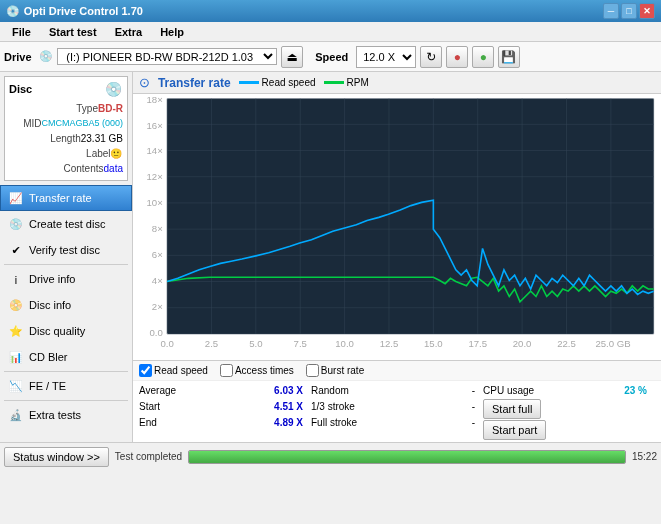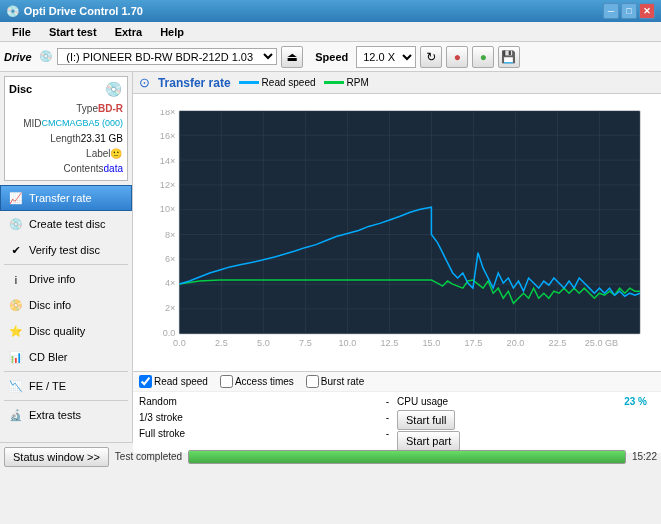--- a/index.html
+++ b/index.html
@@ -52,21 +52,21 @@
     
     .drive-toolbar {
       background: #f8f8f8;
       height: 30px;
       display: flex;
       align-items: center;
       padding: 0 4px;
       border-bottom: 1px solid #ccc;
       gap: 4px;
     }
-    .drive-label { font-weight: bold; font-size: 11px; margin-right: 4px; font-style: italic; }
+    .drive-label { font-weight: bold; font-size: 11px; margin-right: 4px; }
     .drive-select {
       background: white;
       border: 1px solid #aaa;
       height: 17px;
       padding: 0 4px;
       font-size: 11px;
       width: 220px;
     }
     .toolbar-btn {
       height: 22px; width: 22px;
@@ -175,21 +175,21 @@
       display: flex; align-items: center; gap: 3px; font-size: 10px;
     }
     .legend-color {
       width: 20px; height: 3px;
     }
 
     
     .chart-container {
       flex: 1;
       position: relative;
-      padding: 16px;
+      padding: 2px;
       background: white;
     }
 
     .chart-svg {
       width: 100%;
       height: 100%;
     }
 
     
     .stats-row {
@@ -488,20 +488,34 @@
         <input type="checkbox" style="">
         <span>Access times</span>
       </label>
       <label class="stat-checkbox">
         <input type="checkbox" style="">
         <span>Burst rate</span>
       </label>
     </div>
 
     <div class="stats-data">
+      <div class="stat-col">
+        <div class="stat-row-item">
+          <span>Average</span>
+          <span class="val" style="color:#0000cc;">6.03 X</span>
+        </div>
+        <div class="stat-row-item">
+          <span>Start</span>
+          <span class="val" style="color:#0000cc;">4.51 X</span>
+        </div>
+        <div class="stat-row-item">
+          <span>End</span>
+          <span class="val" style="color:#0000cc;">4.89 X</span>
+        </div>
+      </div>
 
       <div class="stat-col">
         <div class="stat-row-item">
           <span>Random</span>
           <span>-</span>
         </div>
         <div class="stat-row-item">
           <span>1/3 stroke</span>
           <span>-</span>
         </div>

